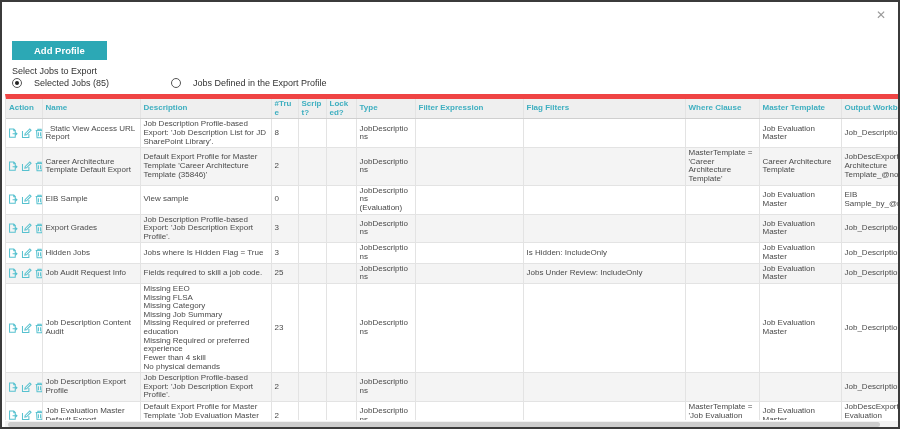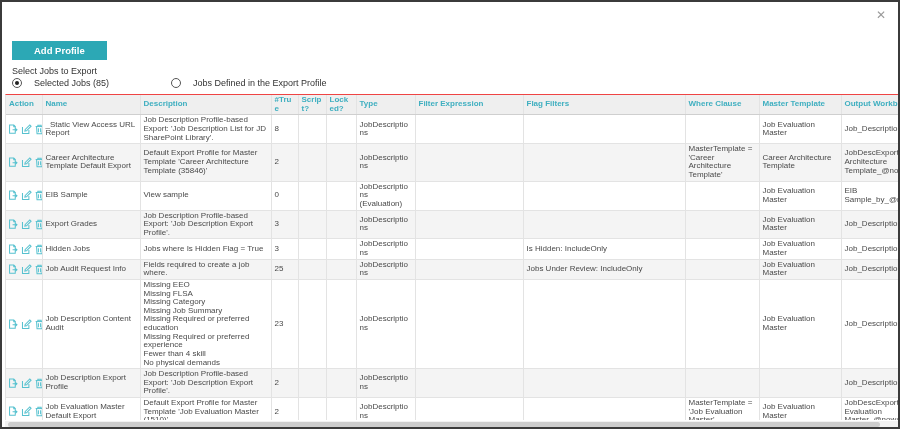--- a/index.html
+++ b/index.html
@@ -35,21 +35,21 @@
     display:inline-block; position:relative; background:#fff;
   }
   .rb.checked::after{
     content:""; position:absolute; left:2px; top:2px; width:4px; height:4px;
     border-radius:50%; background:#222;
   }
   .rb-label{ font-size:9px; color:#333; }
 
   .table-clip{
     position:absolute; left:3px; top:92px; width:894px; height:326px;
-    overflow:hidden; border-top:1px solid #ef4444; border-left:1px solid #e3e3e3;
+    overflow:hidden; border-top:5px solid #ef4444; border-left:1px solid #e3e3e3;
   }
   table{ border-collapse:collapse; table-layout:fixed; width:955px; }
   th,td{
     border-right:1px solid #e3e3e3; border-bottom:1px solid #e3e3e3;
     font-size:8px; padding:1px 3px; vertical-align:middle;
     overflow:hidden; word-wrap:break-word; line-height:1.08;
   }
   thead th{
     background:#efefef; color:#3FAFC0; font-weight:bold; text-align:left;
     height:14px; border-bottom:1px solid #cfcfcf; cursor:pointer;
@@ -265,21 +265,21 @@
                 </svg></span><span class="aicon"><svg viewBox="0 0 12 12">
                   <path d="M1.6 3.4v7h7V6.6"></path>
                   <path d="M4.2 7.8l.4-1.8 5-5 1.4 1.4-5 5-1.8.4z"></path>
                 </svg></span><span class="aicon"><svg viewBox="0 0 12 12">
                   <path d="M1.8 2.8h8.4"></path>
                   <path d="M4.2 2.8V1.4h3.6v1.4"></path>
                   <path d="M2.8 2.8l.5 7.8h5.4l.5-7.8"></path>
                   <path d="M4.8 4.6v4.4M7.2 4.6v4.4"></path>
                 </svg></span></td>
             <td>Job Audit Request Info</td>
-            <td class="pre">Fields required to create a job where.</td>
+            <td class="pre">Fields required to skill a job code.</td>
             <td>25</td>
             <td></td>
             <td></td>
             <td>JobDescriptions</td>
             <td></td>
             <td>Jobs Under Review: IncludeOnly</td>
             <td></td>
             <td>Job Evaluation Master</td>
             <td class="pre">Job_Description_</td>
           </tr>

